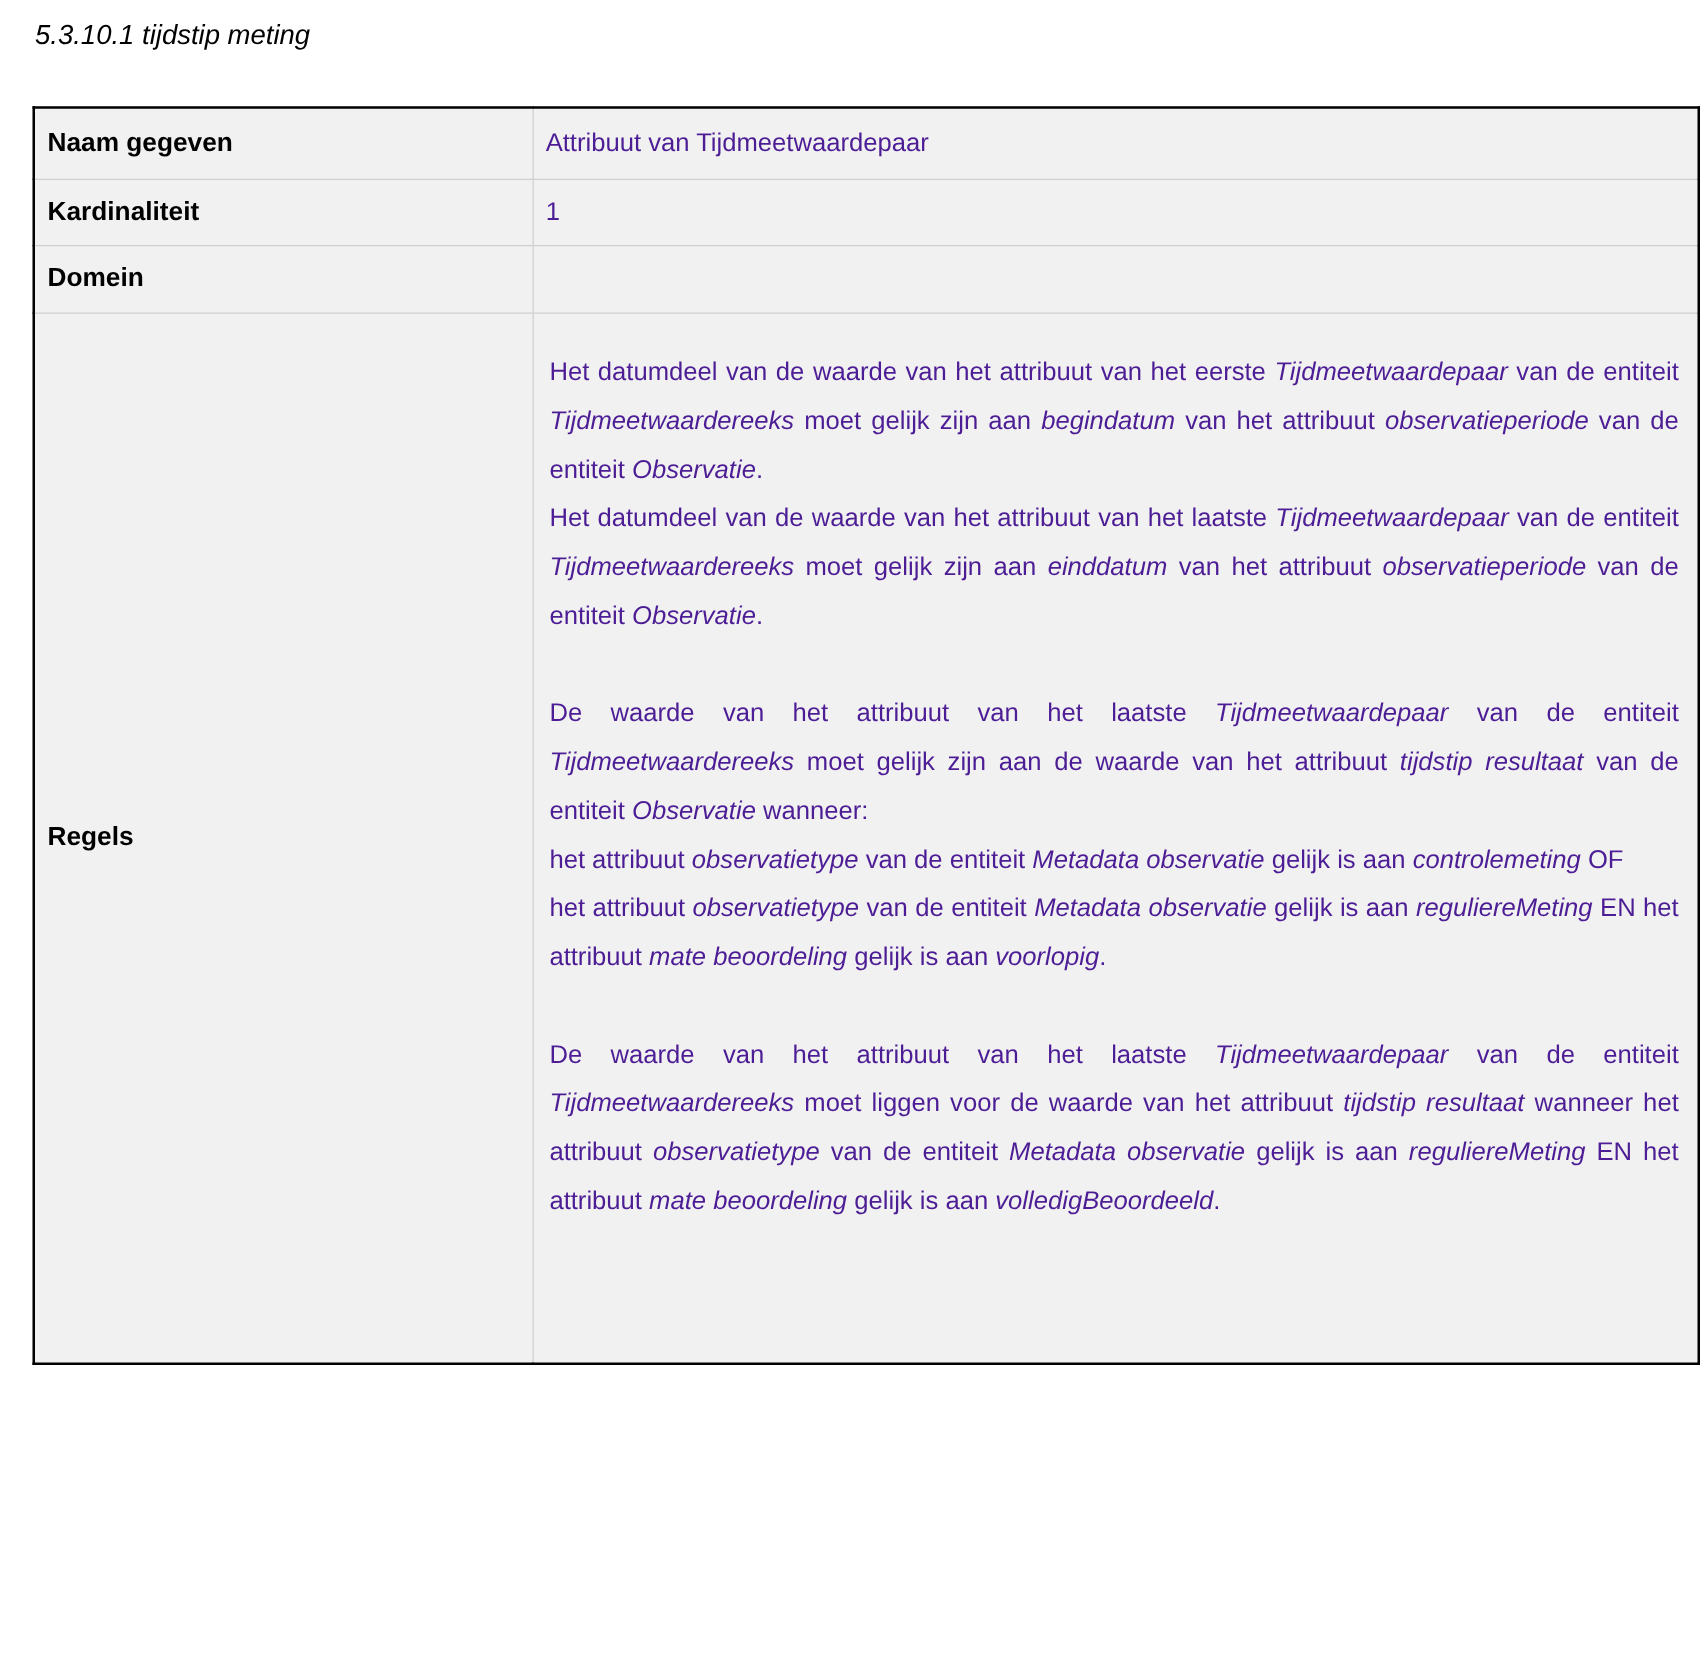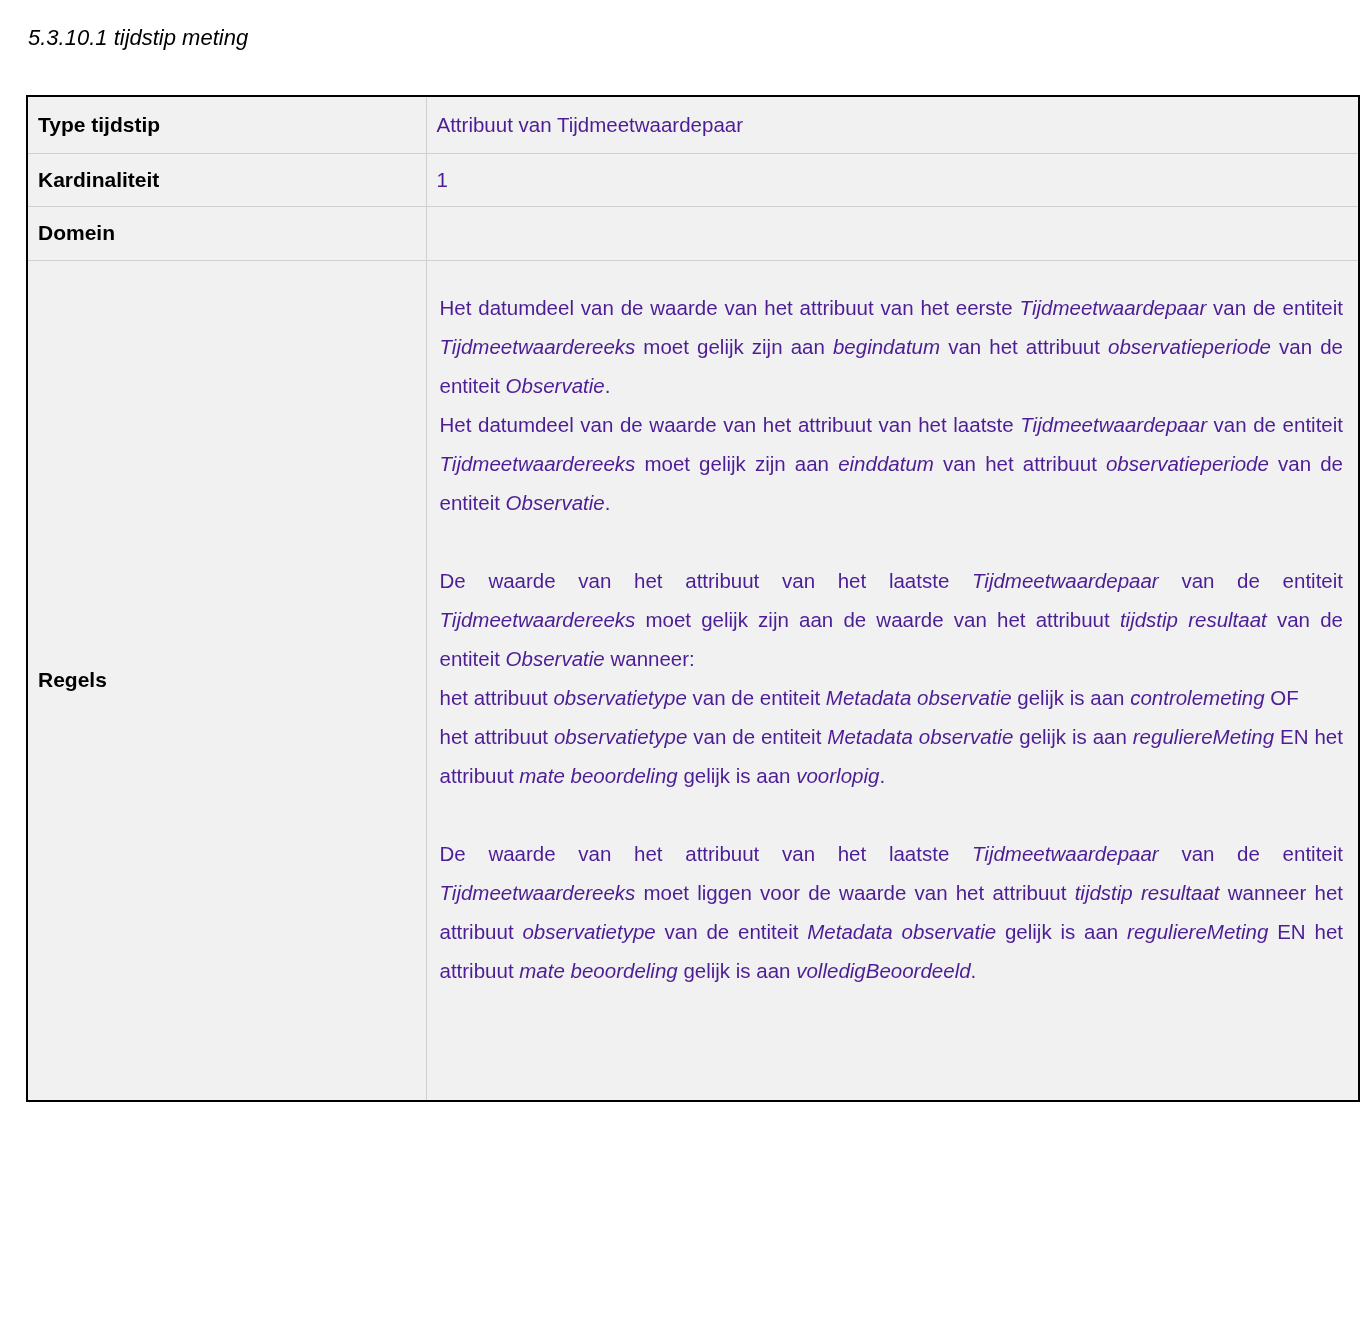--- a/index.html
+++ b/index.html
@@ -7,21 +7,21 @@
     margin: 0;
     padding: 0;
     background: #ffffff;
     width: 1364px;
     font-family: "Liberation Sans", sans-serif;
     color: #000000;
   }
   .page {
     width: 1364px;
     height: 1331px;
-    padding: 24px 0 0 26px;
+    padding: 14px 0 0 26px;
   }
   .heading {
     font-size: 22px;
     font-style: italic;
     font-weight: normal;
     margin: 0 0 0 2px;
     line-height: 27px;
   }
   table.spec-table {
     border-collapse: collapse;
@@ -73,21 +73,21 @@
 
   <h1 class="heading">5.3.10.1 tijdstip meting</h1>
 
   <table class="spec-table">
     <colgroup>
         <col class="c1">
         <col class="c2">
       </colgroup>
     <tbody>
       <tr class="r-type">
-        <td class="label-cell">Type tijdstip</td>
+        <td class="label-cell">Naam gegeven</td>
         <td class="value-cell">Attribuut van Tijdmeetwaardepaar</td>
       </tr>
       <tr class="r-kar">
         <td class="label-cell">Kardinaliteit</td>
         <td class="value-cell">1</td>
       </tr>
       <tr class="r-dom">
         <td class="label-cell">Domein</td>
         <td class="value-cell"></td>
       </tr>

